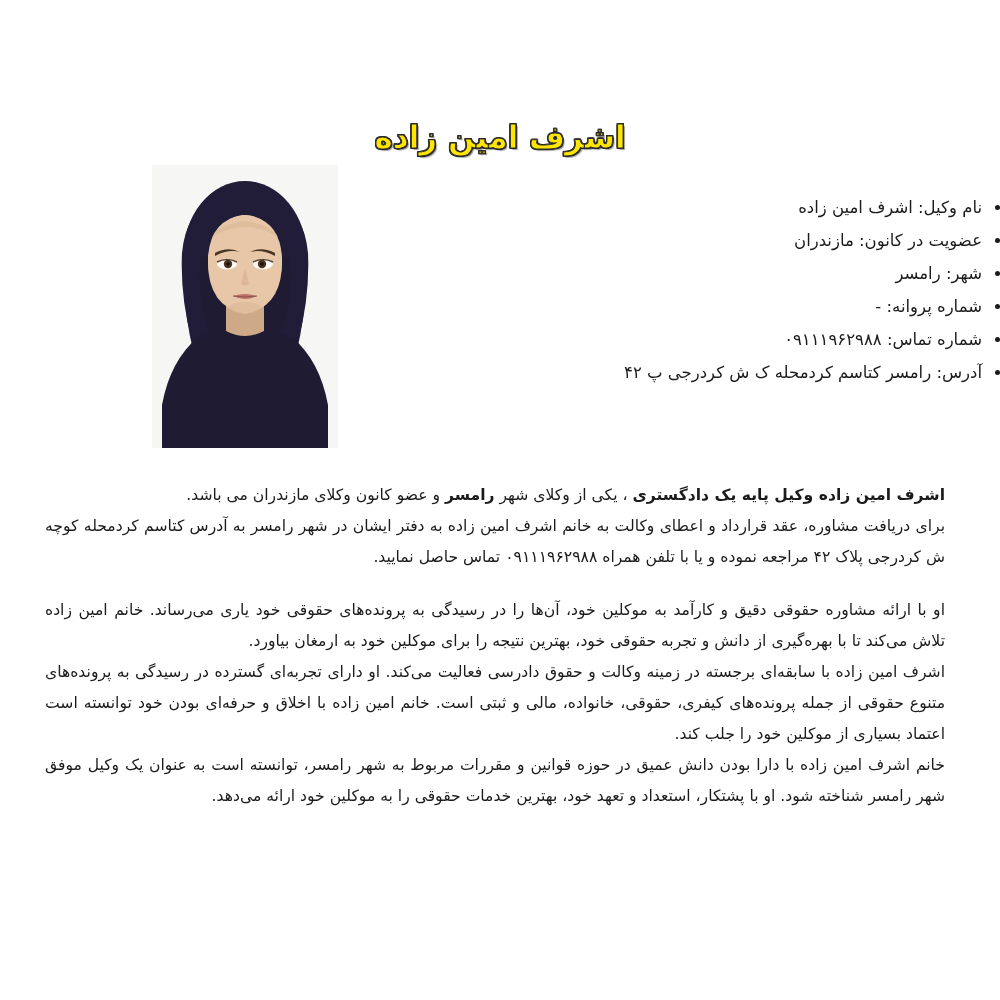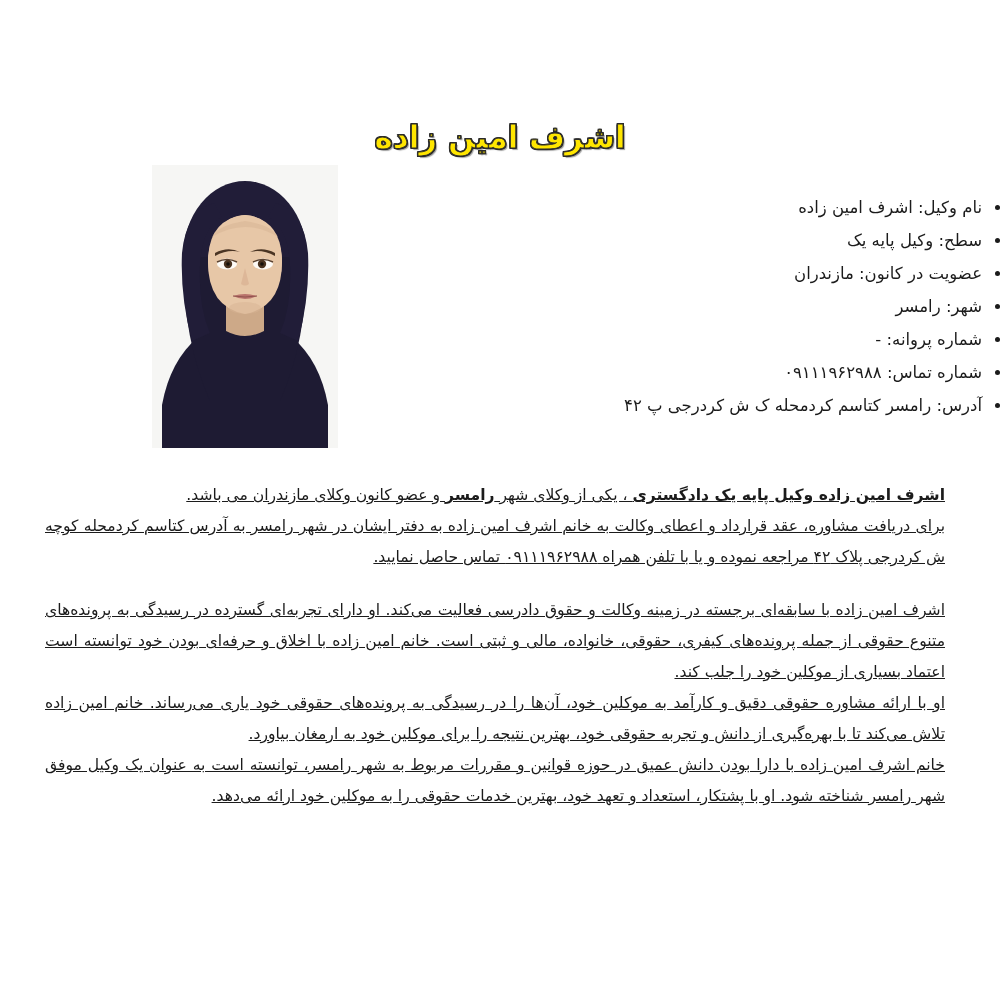--- a/index.html
+++ b/index.html
@@ -103,21 +103,20 @@
 
   
   .body-copy {
     position: absolute;
     top: 480px;
     right: 55px;
     left: 45px;
     direction: rtl;
     text-align: justify;
     text-justify: inter-word;
-    text-decoration: underline;
   }
   .body-copy p {
     margin: 0;
     font-size: 15.6px;
     line-height: 31px;
     color: #1b1b1b;
     unicode-bidi: plaintext;
   }
   .para-lead {
     font-weight: normal;
@@ -174,36 +173,35 @@
 
         <path d="M81 131 Q93 127 105 131 Q93 137 81 131 Z" fill="#b9736c"></path>
         <path d="M81 131 Q93 133 105 131" stroke="#91534e" stroke-width="1" fill="none"></path>
 
         <ellipse cx="93" cy="143" rx="16" ry="6" fill="#d8b393" opacity="0.5"></ellipse>
       </svg>
     </div>
 
     <ul class="facts">
       <li>نام وکیل: اشرف امین زاده</li>
-      <li>سطح: وکیل پایه یک</li>
       <li>عضویت در کانون: مازندران</li>
       <li>شهر: رامسر</li>
       <li>شماره پروانه: -</li>
       <li>شماره تماس: ۰۹۱۱۱۹۶۲۹۸۸</li>
       <li>آدرس: رامسر کتاسم کردمحله ک ش کردرجی پ ۴۲</li>
     </ul>
   </div>
 
   <div class="body-copy">
 
     <p class="para-lead"><b>اشرف امین زاده وکیل پایه یک دادگستری</b><span> ، یکی از وکلای شهر </span><b>رامسر</b><span> و عضو کانون وکلای مازندران می باشد.</span>
     </p>
 
     <p>برای دریافت مشاوره، عقد قرارداد و اعطای وکالت به خانم اشرف امین زاده به دفتر ایشان در شهر رامسر به آدرس کتاسم کردمحله کوچه ش کردرجی پلاک ۴۲ مراجعه نموده و یا با تلفن همراه ۰۹۱۱۱۹۶۲۹۸۸ تماس حاصل نمایید.</p>
 
     <div class="gap-lg"></div>
 
+    <p>او با ارائه مشاوره حقوقی دقیق و کارآمد به موکلین خود، آن‌ها را در رسیدگی به پرونده‌های حقوقی خود یاری می‌رساند. خانم امین زاده تلاش می‌کند تا با بهره‌گیری از دانش و تجربه حقوقی خود، بهترین نتیجه را برای موکلین خود به ارمغان بیاورد.</p>
     <p>اشرف امین زاده با سابقه‌ای برجسته در زمینه وکالت و حقوق دادرسی فعالیت می‌کند. او دارای تجربه‌ای گسترده در رسیدگی به پرونده‌های متنوع حقوقی از جمله پرونده‌های کیفری، حقوقی، خانواده، مالی و ثبتی است. خانم امین زاده با اخلاق و حرفه‌ای بودن خود توانسته است اعتماد بسیاری از موکلین خود را جلب کند.</p>
-    <p>او با ارائه مشاوره حقوقی دقیق و کارآمد به موکلین خود، آن‌ها را در رسیدگی به پرونده‌های حقوقی خود یاری می‌رساند. خانم امین زاده تلاش می‌کند تا با بهره‌گیری از دانش و تجربه حقوقی خود، بهترین نتیجه را برای موکلین خود به ارمغان بیاورد.</p>
     <p>خانم اشرف امین زاده با دارا بودن دانش عمیق در حوزه قوانین و مقررات مربوط به شهر رامسر، توانسته است به عنوان یک وکیل موفق شهر رامسر شناخته شود. او با پشتکار، استعداد و تعهد خود، بهترین خدمات حقوقی را به موکلین خود ارائه می‌دهد.</p>
   </div>
 
 </div>
 
 </body></html>

